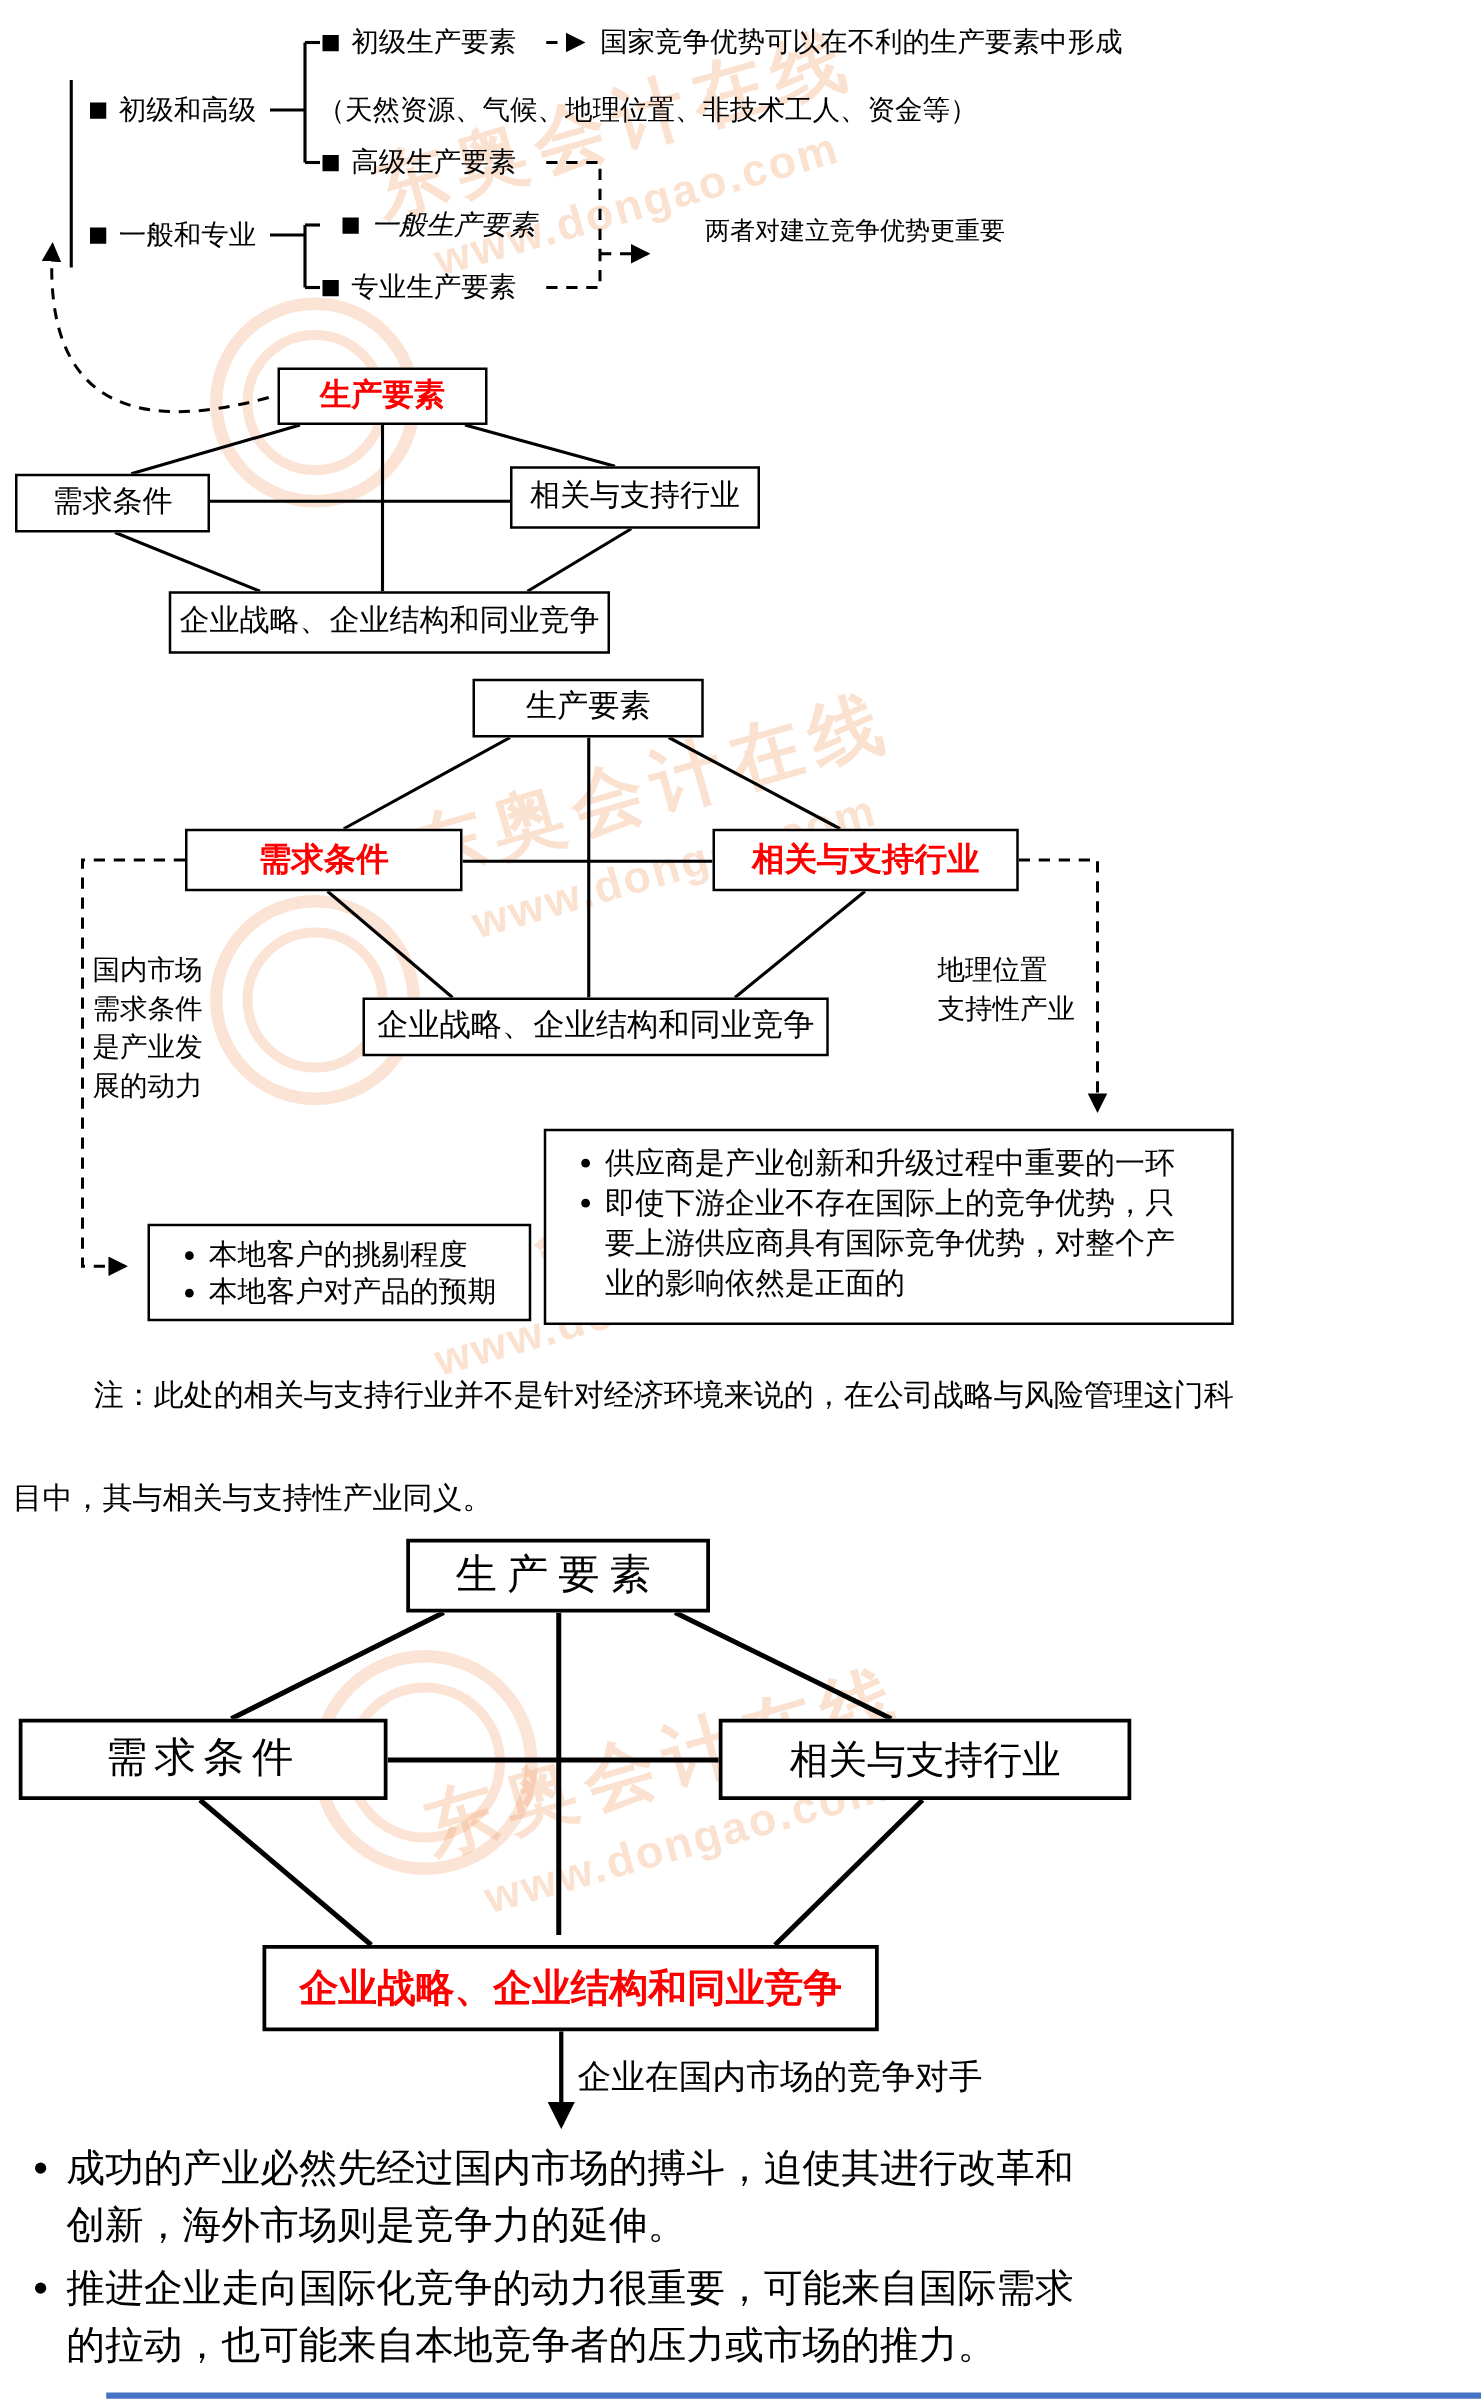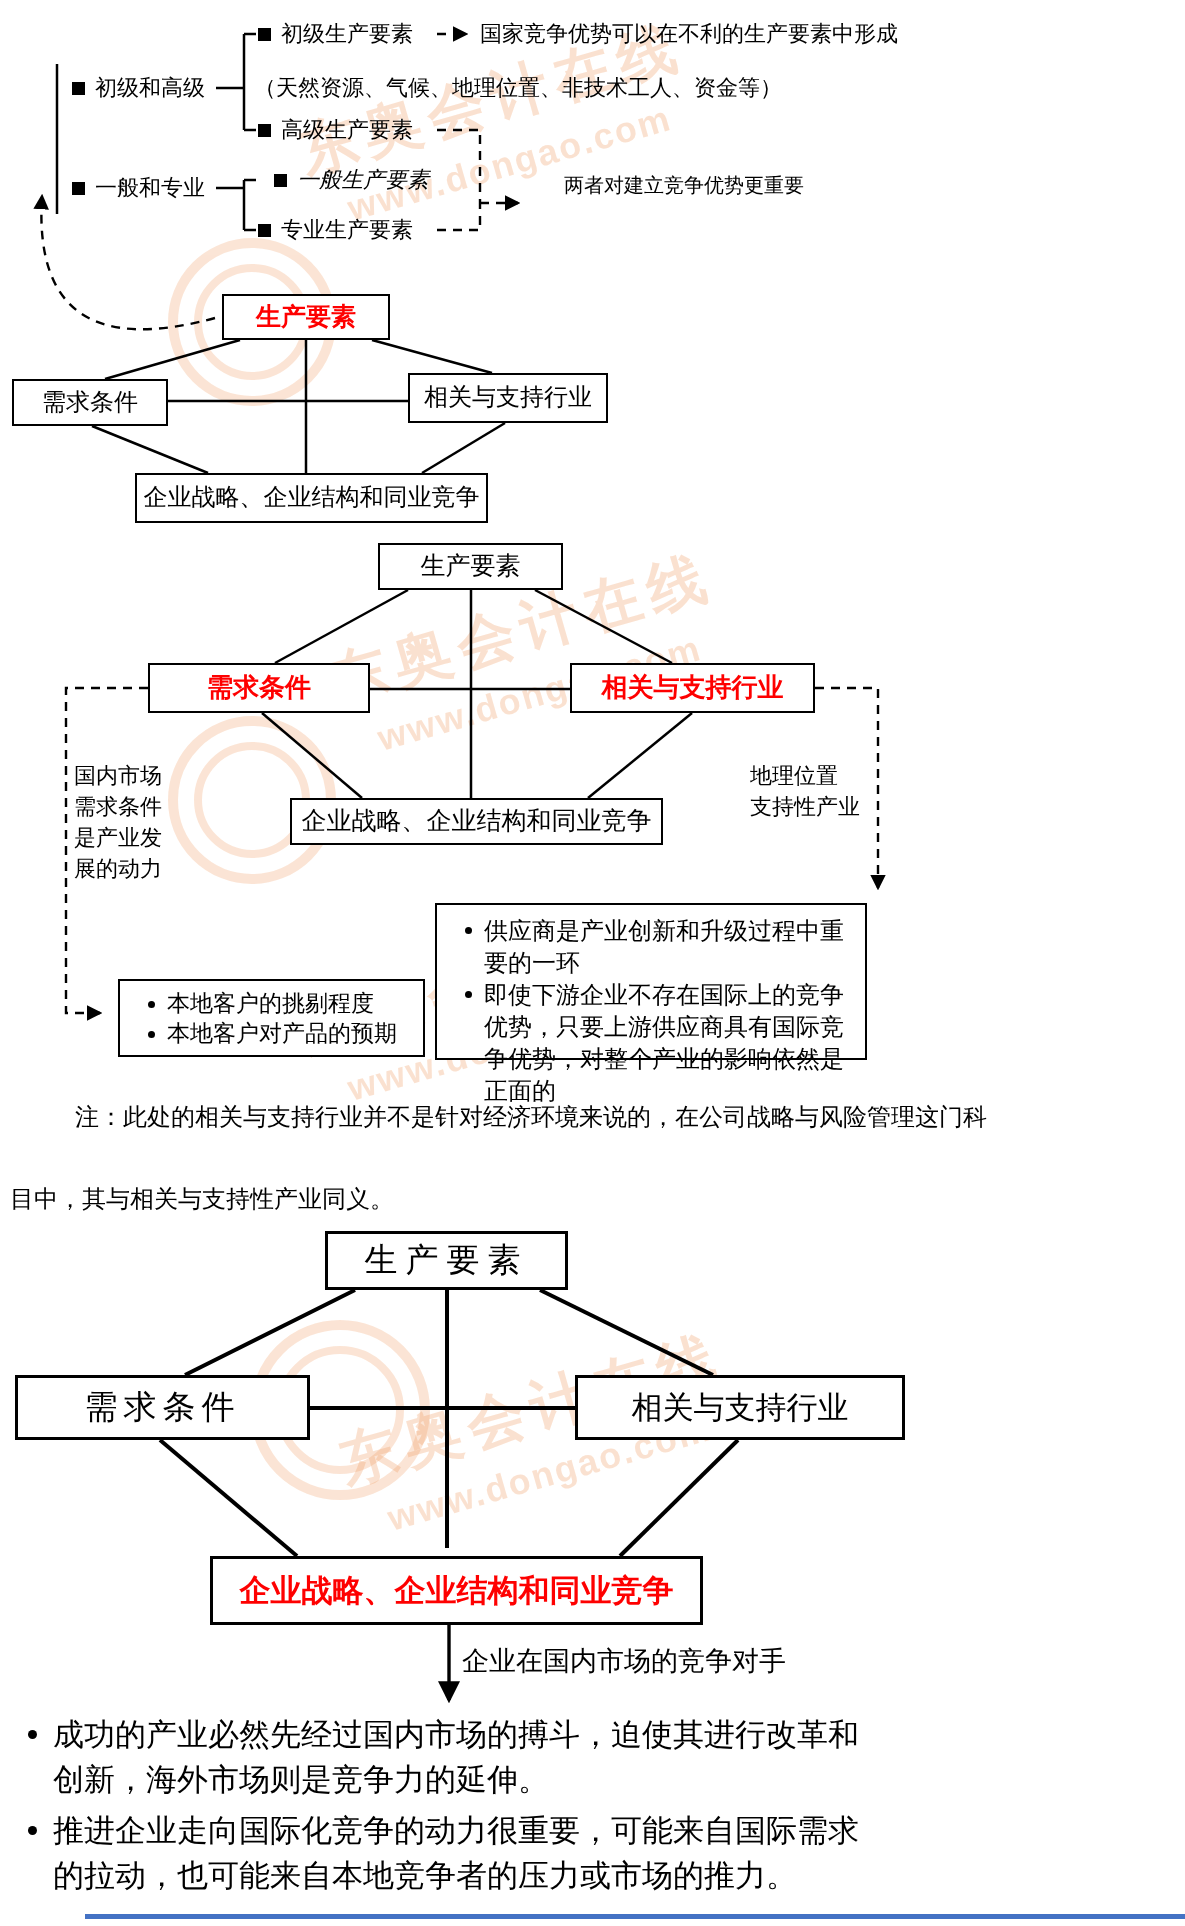--- a/index.html
+++ b/index.html
@@ -172,21 +172,21 @@
     <div class="li">
       <span class="dot"></span>
       <span class="li-text" style="font-size:23px;line-height:30px;">本地客户的挑剔程度</span>
     </div>
     <div class="li">
       <span class="dot"></span>
       <span class="li-text" style="font-size:23px;line-height:30px;">本地客户对产品的预期</span>
     </div>
   </div>
 
-  <div class="listbox" style="left:435px;top:903px;width:432px;height:157px;padding-top:10px;">
+  <div class="listbox" style="left:435px;top:903px;width:552px;height:157px;padding-top:10px;">
     <div class="li">
       <span class="dot"></span>
       <span class="li-text" style="width:458px;">供应商是产业创新和升级过程中重要的一环</span>
     </div>
     <div class="li">
       <span class="dot"></span>
       <span class="li-text" style="width:458px;">即使下游企业不存在国际上的竞争优势，只要上游供应商具有国际竞争优势，对整个产业的影响依然是正面的</span>
     </div>
   </div>
 

